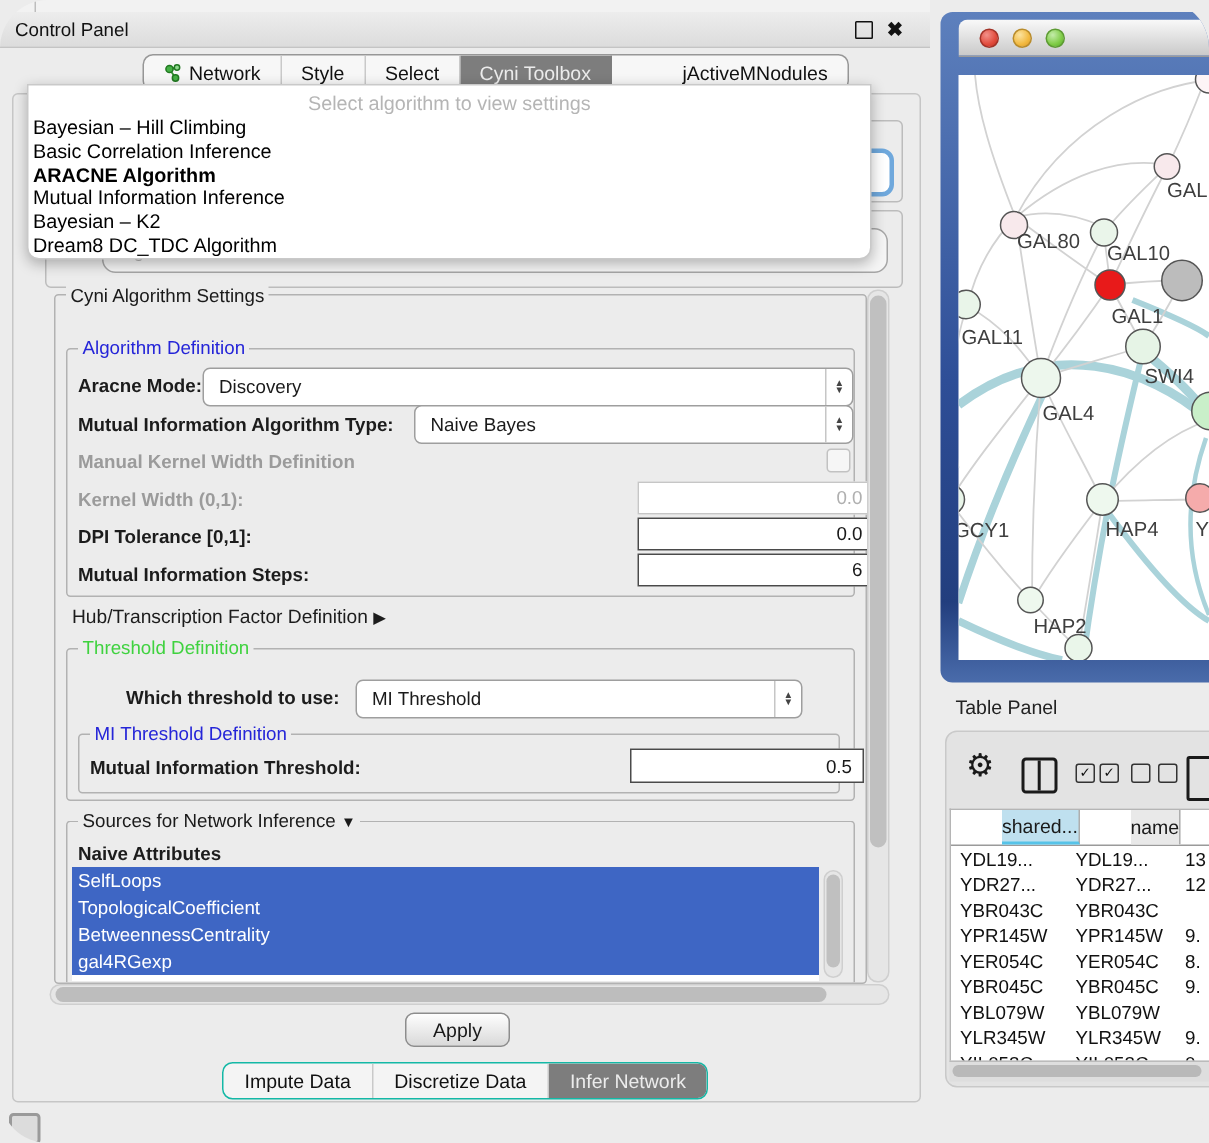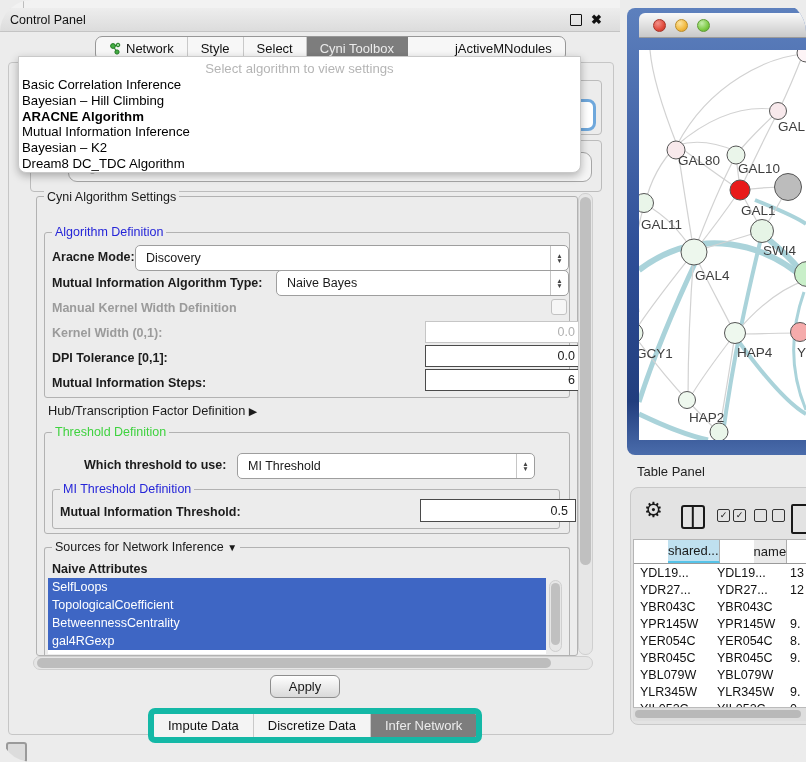--- a/index.html
+++ b/index.html
@@ -62,21 +62,21 @@
   .attr-item{height:18px;line-height:18px;font-size:12.5px;color:#fff;background:#3e66c4;padding-left:4px;}
   
   .sb-v{position:absolute;background:#e6e6e6;border:1px solid #cfcfcf;border-radius:7px;}
   .sb-thumb-v{position:absolute;left:1px;right:1px;background:#c0c0c0;border-radius:6px;}
   .sb-h{position:absolute;background:#e6e6e6;border:1px solid #cfcfcf;border-radius:7px;}
   .sb-thumb-h{position:absolute;top:1px;bottom:1px;background:#bdbdbd;border-radius:6px;}
   
   .apply-btn{position:absolute;left:270px;top:675px;width:68px;height:21px;border:1px solid #8d8d8d;border-radius:6px;
              background:linear-gradient(#fefefe,#d9d9d9);font-size:13px;display:flex;align-items:center;justify-content:center;}
   .btabbar{position:absolute;left:148px;top:708px;height:23px;display:flex;background:#f4f4f4;
-           border:6px solid #14b8a6;border-radius:7px;overflow:hidden;}
+           border:1px solid #14b8a6;border-radius:7px;overflow:hidden;}
   .btab{display:flex;align-items:center;padding:0 14px;font-size:13px;color:#111;border-right:1px solid #c9c9c9;white-space:nowrap;}
   .btab:last-child{border-right:none;}
   .btab.sel{background:#7d7d7d;color:#ececec;}
   .mini-icon{position:absolute;left:6px;top:742px;width:17px;height:17px;border:2px solid #9a9a9a;border-radius:3px;background:#dcdcdc;}
   
   .net-win{position:absolute;left:627px;top:8px;width:179px;height:447px;border-radius:8px 0 0 8px;
            background:linear-gradient(#5d80bd,#2e4e97 55%,#223e7e 88%,#4a6cab);}
   .net-titlebar{position:absolute;left:12px;top:5px;width:167px;height:25px;
                 background:linear-gradient(#f9f9f9,#c9c9c9);border-radius:6px 0 0 0;
                 border-bottom:1px solid #9a9a9a;display:flex;align-items:center;gap:9px;padding-left:14px;box-sizing:border-box;}
@@ -159,22 +159,22 @@
   <div class="frag-g1"></div>
   <div class="frag-blue"></div>
   <div class="frag-g2"></div>
   <div class="frag-combo">
     <span>galFiltered.sif default node</span>
   </div>
 
   <div class="dropdown">
     <div class="dd-ph">Select algorithm to view settings</div>
     <div class="dd-list" id="dd-list">
+        <div class="dd-item">Bayesian – Hill Climbing</div>
         <div class="dd-item">Basic Correlation Inference</div>
-        <div class="dd-item">Bayesian – Hill Climbing</div>
         <div class="dd-item bold">ARACNE Algorithm</div>
         <div class="dd-item">Mutual Information Inference</div>
         <div class="dd-item">Bayesian – K2</div>
         <div class="dd-item">Dream8 DC_TDC Algorithm</div>
       </div>
   </div>
 
   <div class="gbox" style="left:36px;top:196px;width:540px;height:458px;"></div>
   <div class="gtitle" style="left:44px;top:190px;">Cyni Algorithm Settings</div>
 

